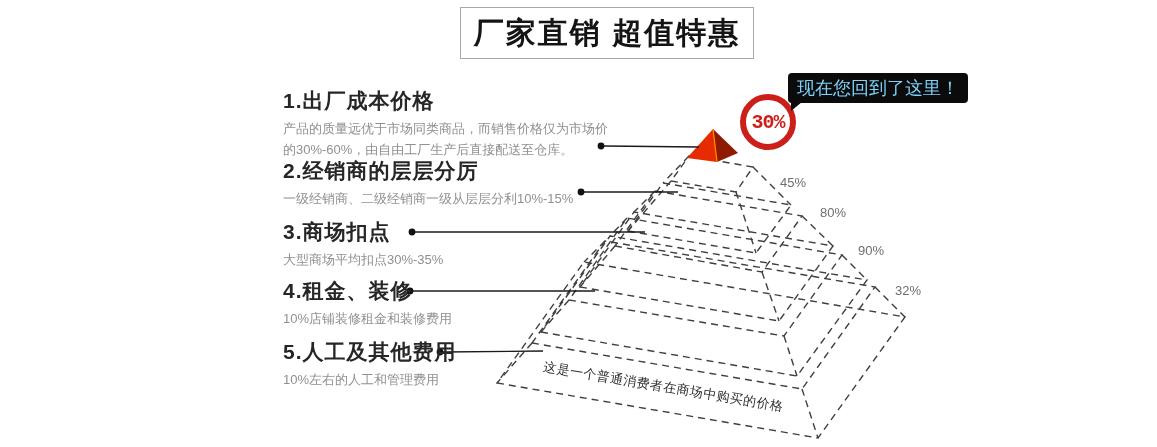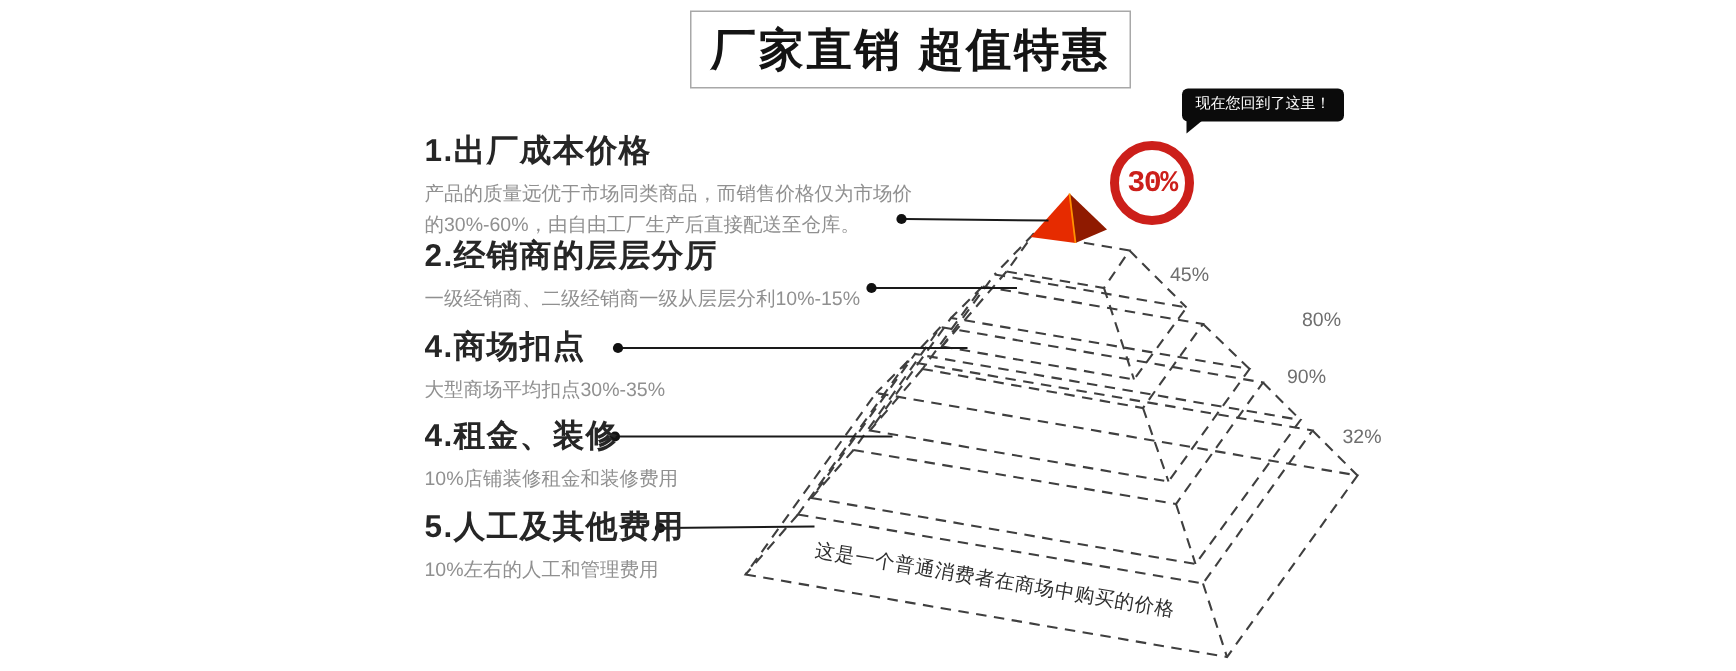--- a/index.html
+++ b/index.html
@@ -24,22 +24,22 @@
   .benefit-heading {
     font-size:21px; font-weight:700; color:#262626; letter-spacing:1px;
     line-height:26px; white-space:nowrap;
   }
   .benefit-desc {
     margin-top:4px; font-size:13px; color:#909090; line-height:21px;
     white-space:pre-line;
   }
 
   .callout {
-    position:absolute; left:788px; top:59px; z-index:3;
-    background:#0b0b0b; color:#ffffff; font-size:10px; line-height:1;
+    position:absolute; left:788px; top:73px; z-index:3;
+    background:#0b0b0b; color:#7dd3fc; font-size:18px; line-height:1;
     padding:6px 9px; border-radius:4px; white-space:nowrap;
   }
   .callout .tail {
     position:absolute; left:3px; bottom:-8px; width:0; height:0;
     border-left:11px solid #0b0b0b; border-bottom:9px solid transparent;
   }
 
   .badge {
     position:absolute; left:740px; top:94px; width:56px; height:56px;
     border:6px solid #cc1f1a; border-radius:50%; background:#ffffff;
@@ -123,21 +123,21 @@
   <div class="benefit" style="top:88px">
     <div class="benefit-heading">1.出厂成本价格</div>
     <div class="benefit-desc">产品的质量远优于市场同类商品，而销售价格仅为市场价
 的30%-60%，由自由工厂生产后直接配送至仓库。</div>
   </div>
   <div class="benefit" style="top:158px">
     <div class="benefit-heading">2.经销商的层层分厉</div>
     <div class="benefit-desc">一级经销商、二级经销商一级从层层分利10%-15%</div>
   </div>
   <div class="benefit" style="top:219px">
-    <div class="benefit-heading">4.商场扣点</div>
+    <div class="benefit-heading">3.商场扣点</div>
     <div class="benefit-desc">大型商场平均扣点30%-35%</div>
   </div>
   <div class="benefit" style="top:278px">
     <div class="benefit-heading">4.租金、装修</div>
     <div class="benefit-desc">10%店铺装修租金和装修费用</div>
   </div>
   <div class="benefit" style="top:339px">
     <div class="benefit-heading">5.人工及其他费用</div>
     <div class="benefit-desc">10%左右的人工和管理费用</div>
   </div>
@@ -145,19 +145,19 @@
   <div class="callout">
     <span>现在您回到了这里！</span>
     <span class="tail"></span>
   </div>
 
   <div class="badge">
     <span>30%</span>
   </div>
 
   <div class="pct" style="left:780px;top:175px">45%</div>
-  <div class="pct" style="left:868px;top:205px">80%</div>
+  <div class="pct" style="left:820px;top:205px">80%</div>
   <div class="pct" style="left:858px;top:243px">90%</div>
   <div class="pct" style="left:895px;top:283px">32%</div>
 
   <div class="base-caption">这是一个普通消费者在商场中购买的价格</div>
 
 </div>
 
 </body></html>

